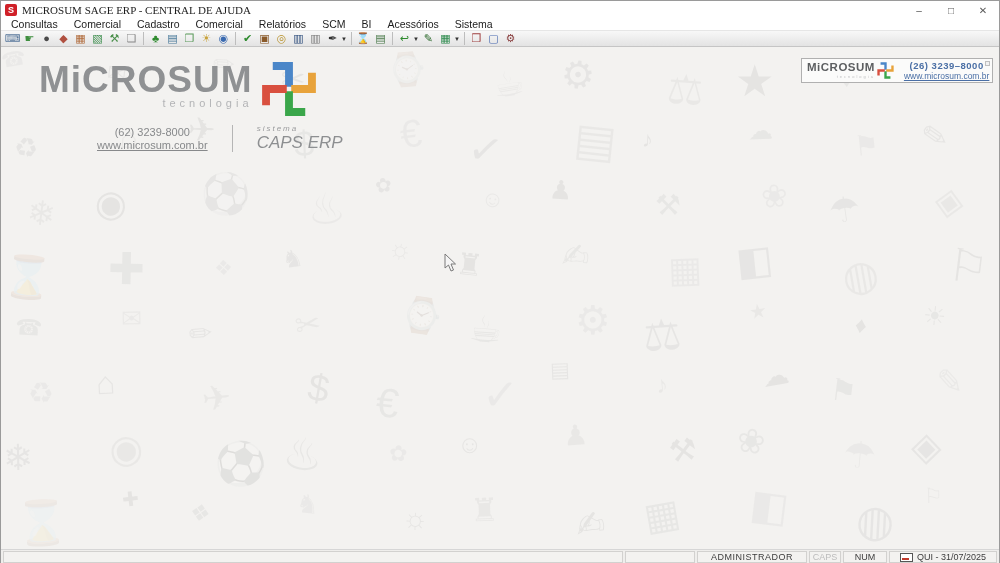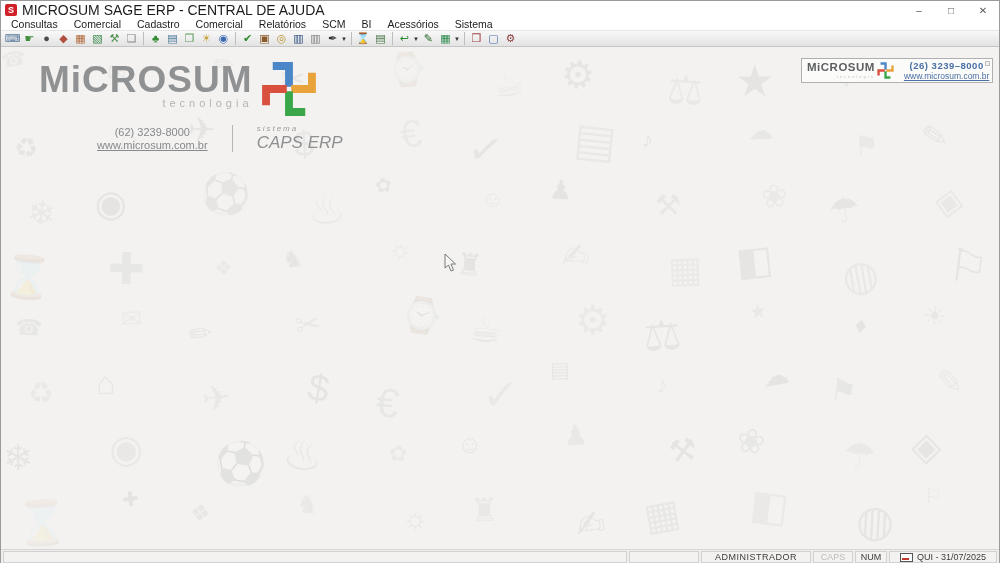--- a/index.html
+++ b/index.html
@@ -3,21 +3,21 @@
 <meta charset="utf-8">
 <style>
   * { margin:0; padding:0; box-sizing:border-box; }
   html,body { width:1000px; height:563px; overflow:hidden; }
   body { font-family:"Liberation Sans","DejaVu Sans",sans-serif; background:#fff; }
   .app { width:1000px; height:563px; display:flex; flex-direction:column; border:1px solid #9a9a9a; }
 
   
   .titlebar { height:18px; background:#ffffff; display:flex; align-items:center; gap:5px; padding-left:4px; flex:0 0 auto; }
   .app-icon { width:12px; height:12px; background:#d02028; color:#fff; border-radius:2px; font-size:9px; font-weight:bold; display:flex; align-items:center; justify-content:center; line-height:1; }
-  .title-text { font-size:14px; color:#1c1c1c; white-space:nowrap; }
+  .title-text { font-size:11px; color:#1c1c1c; white-space:nowrap;font-family:Liberation Serif, serif; }
   .win-controls { margin-left:auto; display:flex; height:100%; }
   .win-btn { width:32px; height:100%; display:flex; align-items:center; justify-content:center; font-size:10px; color:#5a5a5a; }
 
   
   .menubar { height:11px; background:#ffffff; display:flex; align-items:center; padding-left:2px; flex:0 0 auto; }
   .menu-item { font-size:10.5px; line-height:11px; color:#1c1c1c; padding:0 8px; white-space:nowrap; }
 
   
   .toolbar { height:17px; background:linear-gradient(#f8f8f8,#e3e3e3); border-top:1px solid #e6e6e6; border-bottom:1px solid #c5c5c5; display:flex; align-items:center; padding:0 3px; flex:0 0 auto; }
   .tb-icon { width:17px; height:15px; display:flex; align-items:center; justify-content:center; font-size:11px; line-height:1; border-radius:2px; }
@@ -57,22 +57,22 @@
   .badge-note { position:absolute; right:2px; top:2px; width:5px; height:5px; border:1px solid #c0c0c0; background:#f2f2f2; }
 
   .cursor { position:absolute; width:13px; height:19px; }
 
   
   .statusbar { height:15px; background:#efeeec; border-top:1px solid #d6d6d6; display:flex; align-items:stretch; padding:1px 2px; gap:2px; flex:0 0 auto; }
   .sb-panel { border:1px solid #d2d1cf; background:#f3f2f0; display:flex; align-items:center; justify-content:center; font-size:9px; color:#3c3c3c; padding:0 6px; white-space:nowrap; }
   .sb-fill { flex:1; }
   .sb-small { width:70px; }
   .sb-user { width:110px; letter-spacing:.5px; }
-  .sb-caps { width:40px; color:#bcbcbc; }
-  .sb-num { width:32px;text-align:right; }
+  .sb-caps { width:32px; color:#bcbcbc; }
+  .sb-num { width:44px;text-align:right; }
   .sb-date { width:108px; gap:4px; }
   .cal-icon { width:13px; height:9px; border:1px solid #555; background:#fff; position:relative; }
   .cal-icon::after { content:""; position:absolute; left:1px; bottom:1px; width:7px; height:2px; background:#c0392b; }
 </style>
 </head>
 <body>
 
 <div class="app">
 
   <div class="titlebar">

